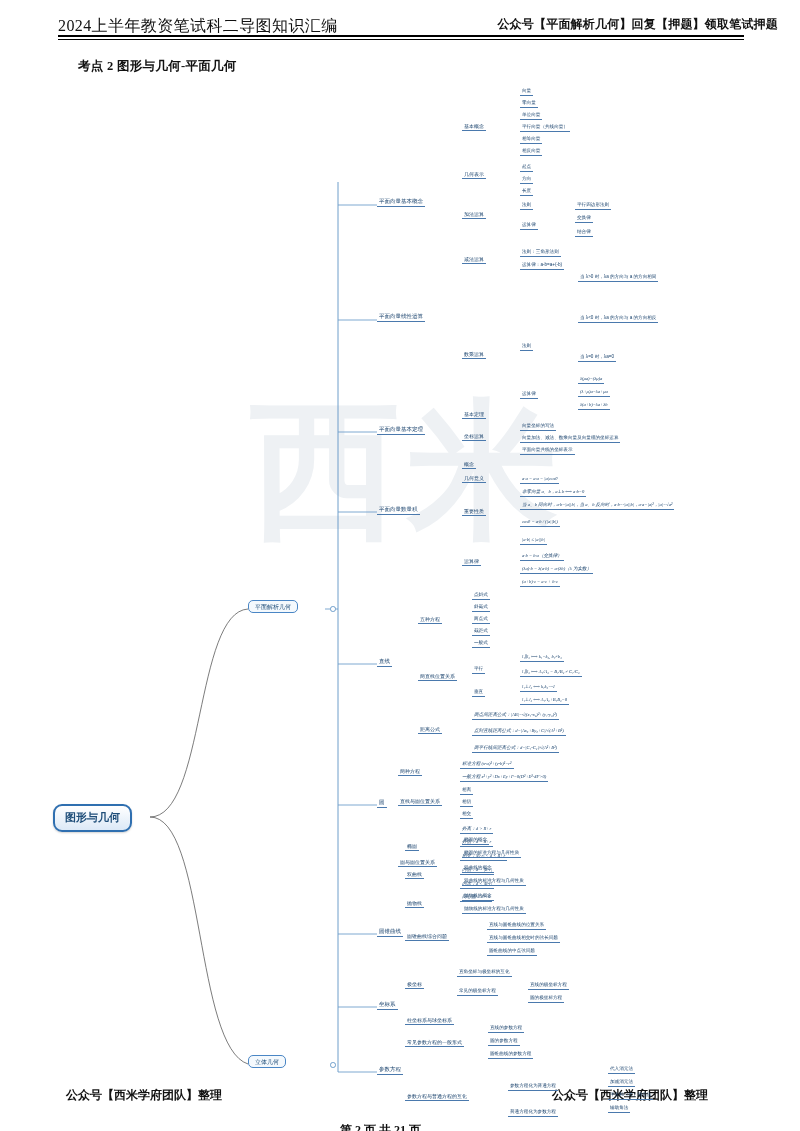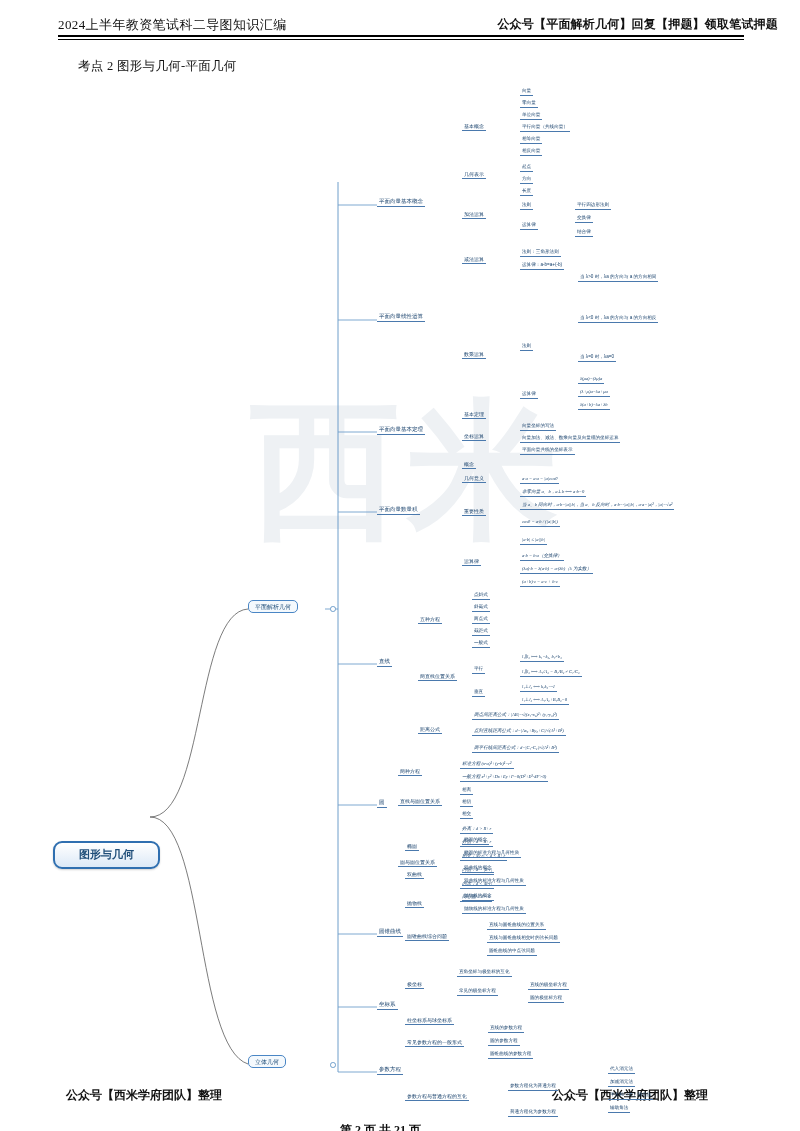--- a/index.html
+++ b/index.html
@@ -3,24 +3,24 @@
 <meta charset="utf-8">
 <style>
   html,body{margin:0;padding:0;}
   body{
     width:800px;height:1131px;background:#ffffff;
     font-family:"Liberation Serif","DejaVu Serif",serif;
     color:#111;position:relative;overflow:hidden;
   }
   
   .hdr{position:absolute;left:0;top:16px;width:800px;height:30px;}
-  .hdr .l{position:absolute;left:58px;top:0;font-size:13px;letter-spacing:.4px;white-space:nowrap;}
+  .hdr .l{position:absolute;left:58px;top:0;font-size:16px;letter-spacing:.4px;white-space:nowrap;}
   .hdr .r{position:absolute;right:22px;top:0;font-size:12px;font-weight:bold;letter-spacing:.2px;white-space:nowrap;}
   .hdr-rule{position:absolute;left:58px;top:19px;width:686px;border-top:2px solid #000;border-bottom:1px solid #000;height:2px;}
-  .title{position:absolute;left:78px;top:58px;font-size:12.5px;font-weight:normal;letter-spacing:.3px;}
+  .title{position:absolute;left:78px;top:58px;font-size:12.5px;font-weight:bold;letter-spacing:.3px;}
   .ftr{position:absolute;left:0;top:1087px;width:800px;height:20px;font-size:12px;font-weight:bold;}
   .ftr .l{position:absolute;left:66px;top:0;white-space:nowrap;}
   .ftr .c{position:absolute;left:340px;top:4px;white-space:nowrap;margin-top:31px;}
   .ftr .r{position:absolute;left:552px;top:0;white-space:nowrap;}
 
   
   .wm{position:absolute;left:250px;top:400px;width:360px;height:260px;
       font-size:150px;font-weight:bold;color:#eef1f4;letter-spacing:8px;
       line-height:.95;user-select:none;pointer-events:none;z-index:0;}
 
@@ -36,21 +36,21 @@
   .lf.s5{font-size:5px;}
   .lf.s55{font-size:5.5px;}
   .lf.math{font-family:"Liberation Serif","DejaVu Serif",serif;font-style:italic;}
 
   
   .cap{font-size:6px;color:#1f4e79;border:1px solid #4a86c5;border-radius:5px;
        background:#f4f9fd;padding:2.5px 6px;}
   
   .root{font-size:11px;font-weight:bold;color:#1f4e79;border:2px solid #2f6fb0;
         border-radius:9px;background:linear-gradient(#ffffff,#dce9f7);
-        padding:6px 24px;box-shadow:0 1px 2px rgba(0,0,0,.18);margin-top:37px;}
+        padding:6px 10px;box-shadow:0 1px 2px rgba(0,0,0,.18);}
   .cc{position:absolute;width:3.6px;height:3.6px;border:.7px solid #6f9fcc;
       border-radius:50%;background:#fff;z-index:4;}
 </style>
 </head>
 <body>
 
 <div class="hdr">
   <div class="l">2024上半年教资笔试科二导图知识汇编</div>
   <div class="r">公众号【平面解析几何】回复【押题】领取笔试押题</div>
   <div class="hdr-rule"></div>

